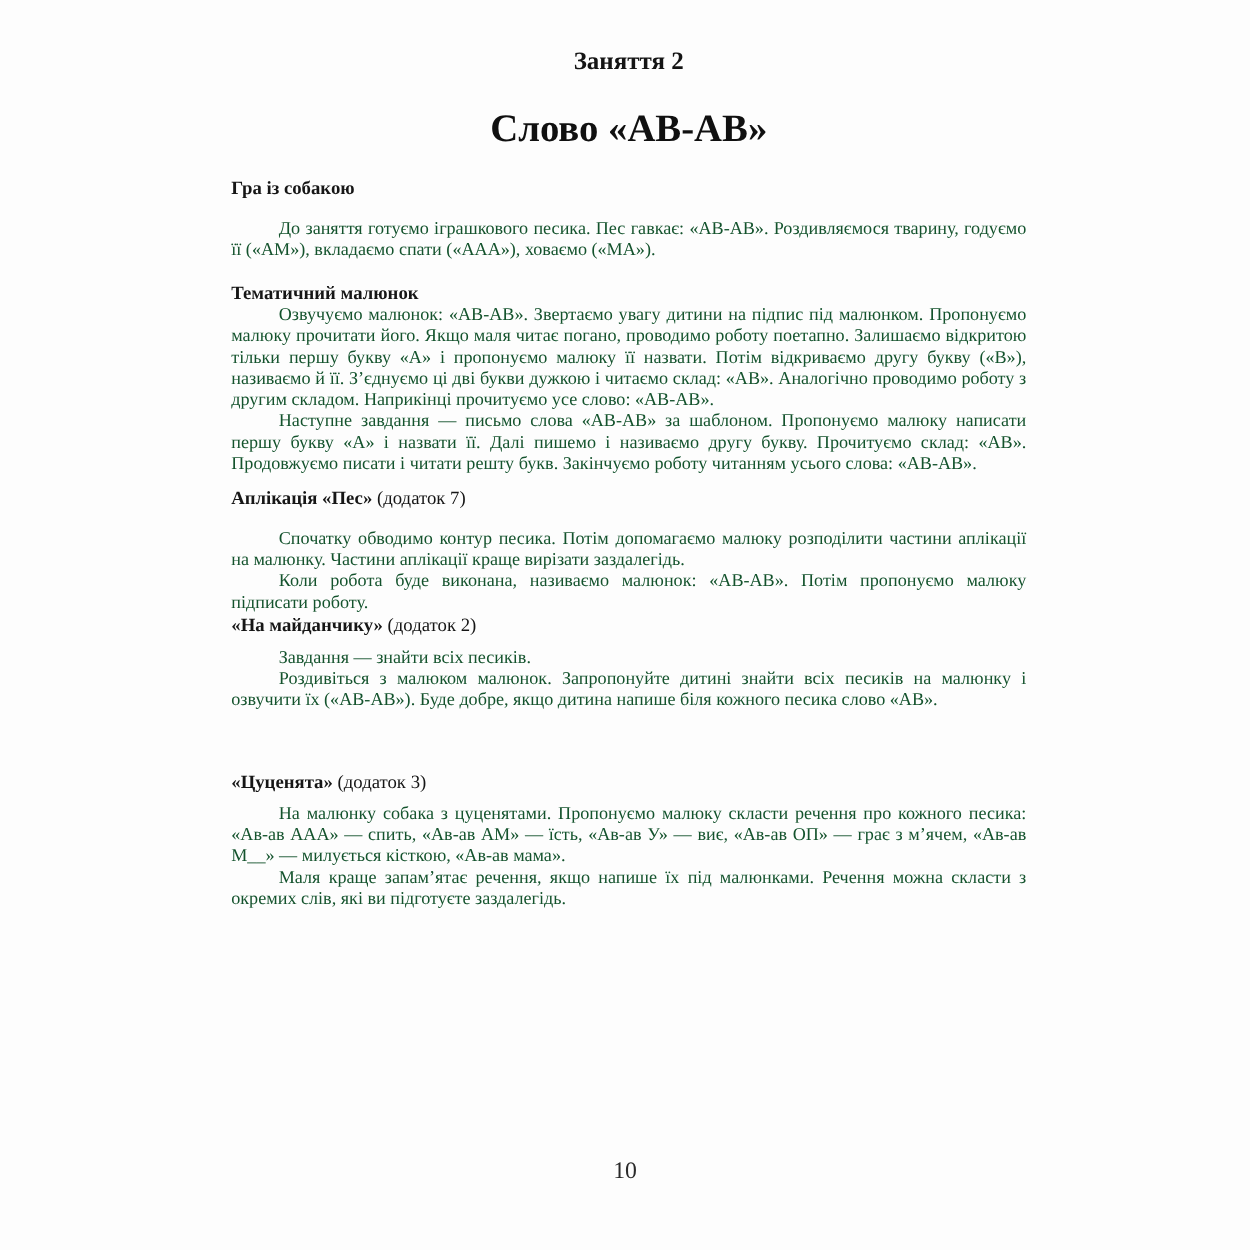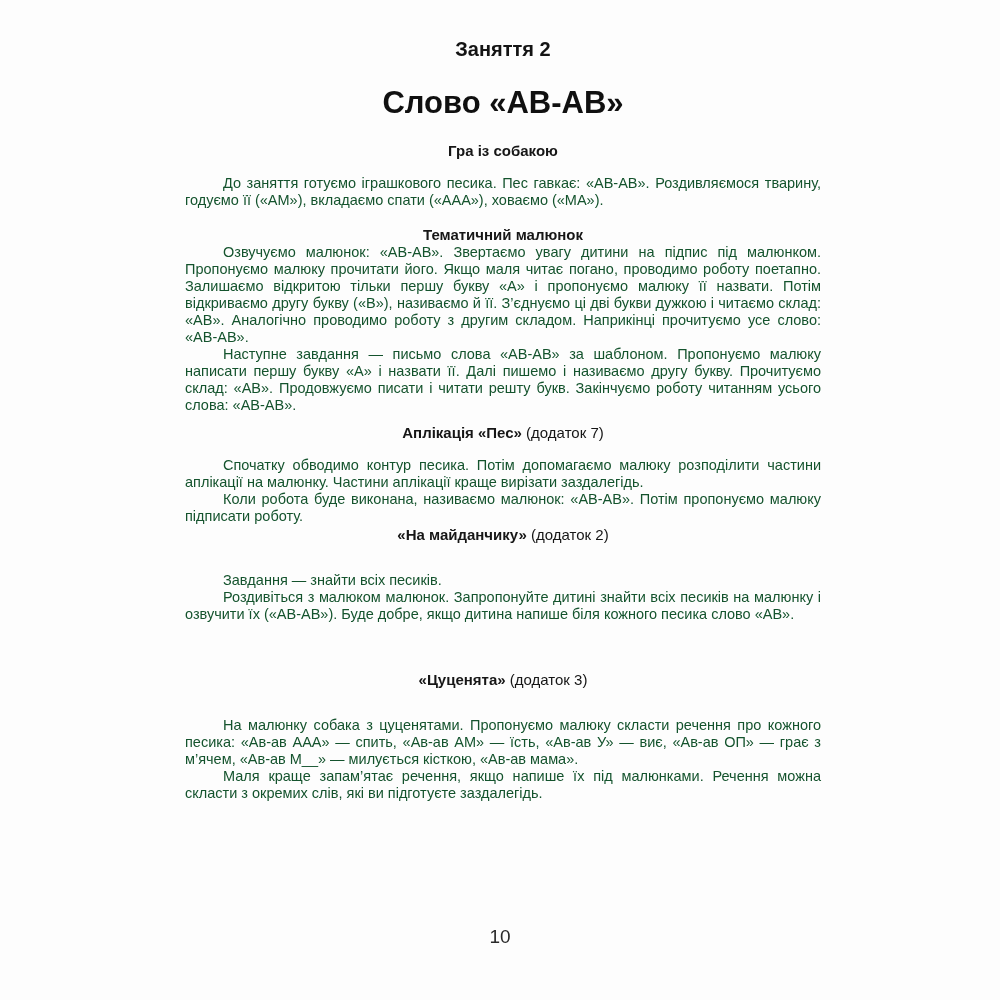--- a/index.html
+++ b/index.html
@@ -3,21 +3,21 @@
 <meta charset="utf-8">
 <style>
   html, body { margin: 0; padding: 0; }
   body { background: #ffffff; }
   .page {
     position: relative;
     width: 1000px;
     height: 1000px;
     background: #fdfdfd;
     overflow: hidden;
-    font-family: Liberation Sans, sans-serif;
+    font-family: Liberation Serif, serif;
     color: #1f1f1f;
   }
   .content {
     position: absolute;
     left: 185px;
     top: 0;
     width: 636px;
   }
   .lesson-label {
     margin: 37px 0 0 0;
@@ -30,39 +30,39 @@
   .page-title {
     margin: 24px 0 0 0;
     text-align: center;
     font-size: 31px;
     line-height: 36px;
     font-weight: bold;
     color: #101010;
   }
   .sec-head {
     margin: 0;
-    text-align: center;
+    text-align: left;
     font-size: 15px;
     line-height: 18px;
     font-weight: bold;
     color: #161616;
   }
   .sec-head .suffix { font-weight: normal; }
   .body-par {
     margin: 0;
     font-size: 14.5px;
     line-height: 17px;
     text-align: justify;
     text-indent: 38px;
     color: #14532d;
   }
   .mt-4  { margin-top: 4px; }
   .mt-10 { margin-top: 10px; }
   .mt-13 { margin-top: 1px; }
-  .mt-14 { margin-top: 28px; }
+  .mt-14 { margin-top: 8px; }
   .mt-15 { margin-top: 15px; }
   .mt-17 { margin-top: 17px; }
   .mt-21 { margin-top: 21px; }
   .mt-42 { margin-top: 48px; }
   .page-number {
     position: absolute;
     left: 0;
     right: 0;
     top: 926px;
     text-align: center;

